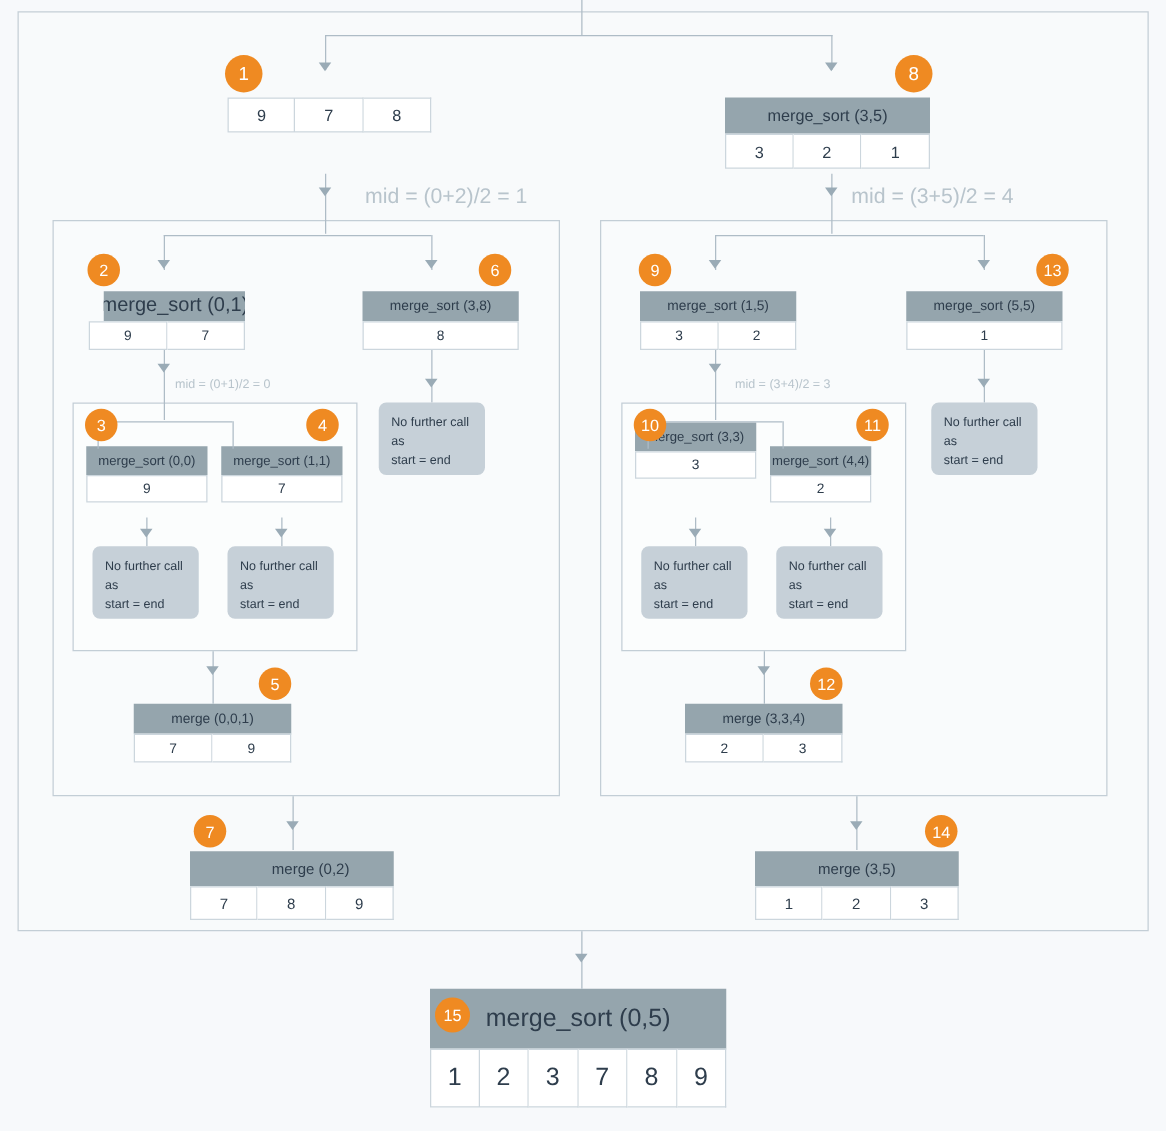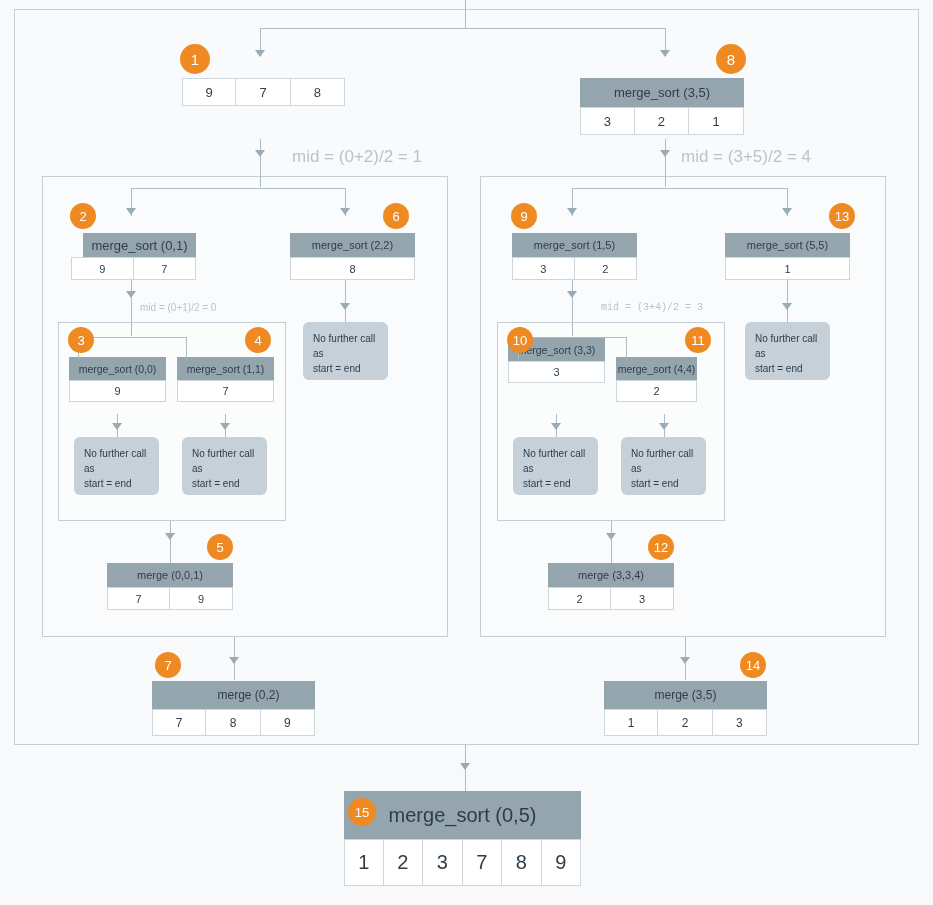--- a/index.html
+++ b/index.html
@@ -164,21 +164,21 @@
   <div class="arrow" style="left:229px;top:657px;"></div>
   <div class="vline" style="left:685px;top:637px;height:43px;"></div>
   <div class="arrow" style="left:680px;top:657px;"></div>
 
   <div class="vline" style="left:465px;top:745px;height:46px;"></div>
   <div class="arrow" style="left:460px;top:763px;"></div>
 
   <div class="midlabel" style="left:292px;top:147px;font-size:17px;">mid = (0+2)/2 = 1</div>
   <div class="midlabel" style="left:681px;top:147px;font-size:17px;">mid = (3+5)/2 = 4</div>
   <div class="midlabel" style="left:140px;top:302px;font-size:10px;">mid = (0+1)/2 = 0</div>
-  <div class="midlabel" style="left:601px;top:302px;font-size:10px;font-family:Liberation Mono, monospace;">mid = (3+4)/2 = 3</div>
+  <div class="midlabel" style="left:588px;top:302px;font-size:10px;">mid = (3+4)/2 = 3</div>
 
   <div class="badge" style="left:180px;top:44px;width:30px;height:30px;font-size:15px;">1</div>
   <div class="node" style="left:182px;top:78px;width:163px;">
     <div class="cells">
       <div class="cell" style="width:54.33px;height:28px;font-size:13px;">9</div>
       <div class="cell" style="width:54.33px;height:28px;font-size:13px;">7</div>
       <div class="cell" style="width:54.34px;height:28px;font-size:13px;">8</div>
     </div>
   </div>
 
@@ -187,30 +187,30 @@
     <div class="hdr" style="height:29px;font-size:13px;">merge_sort (3,5)</div>
     <div class="cells">
       <div class="cell" style="width:54.66px;height:28px;font-size:13px;">3</div>
       <div class="cell" style="width:54.66px;height:28px;font-size:13px;">2</div>
       <div class="cell" style="width:54.68px;height:28px;font-size:13px;">1</div>
     </div>
   </div>
 
   <div class="badge" style="left:70px;top:203px;width:26px;height:26px;font-size:13px;">2</div>
   <div class="node" style="left:71px;top:233px;width:125px;">
-    <div class="hdr" style="height:24px;font-size:13px;margin-left:12px;">merge_sort (0,1)</div>
+    <div class="hdr" style="height:24px;font-size:16px;margin-left:12px;">merge_sort (0,1)</div>
     <div class="cells">
       <div class="cell" style="width:62.5px;height:23px;font-size:11px;">9</div>
       <div class="cell" style="width:62.5px;height:23px;font-size:11px;">7</div>
     </div>
   </div>
 
   <div class="badge" style="left:383px;top:203px;width:26px;height:26px;font-size:13px;">6</div>
   <div class="node" style="left:290px;top:233px;width:125px;">
-    <div class="hdr" style="height:24px;font-size:11px;">merge_sort (2,2)</div>
+    <div class="hdr" style="height:24px;font-size:11px;">merge_sort (3,8)</div>
     <div class="cells">
       <div class="cell" style="width:125px;height:23px;font-size:11px;">8</div>
     </div>
   </div>
   <div class="note" style="left:303px;top:322px;width:85px;height:58px;">
     <div>No further call</div>
     <div>as</div>
     <div>start = end</div>
   </div>
 

